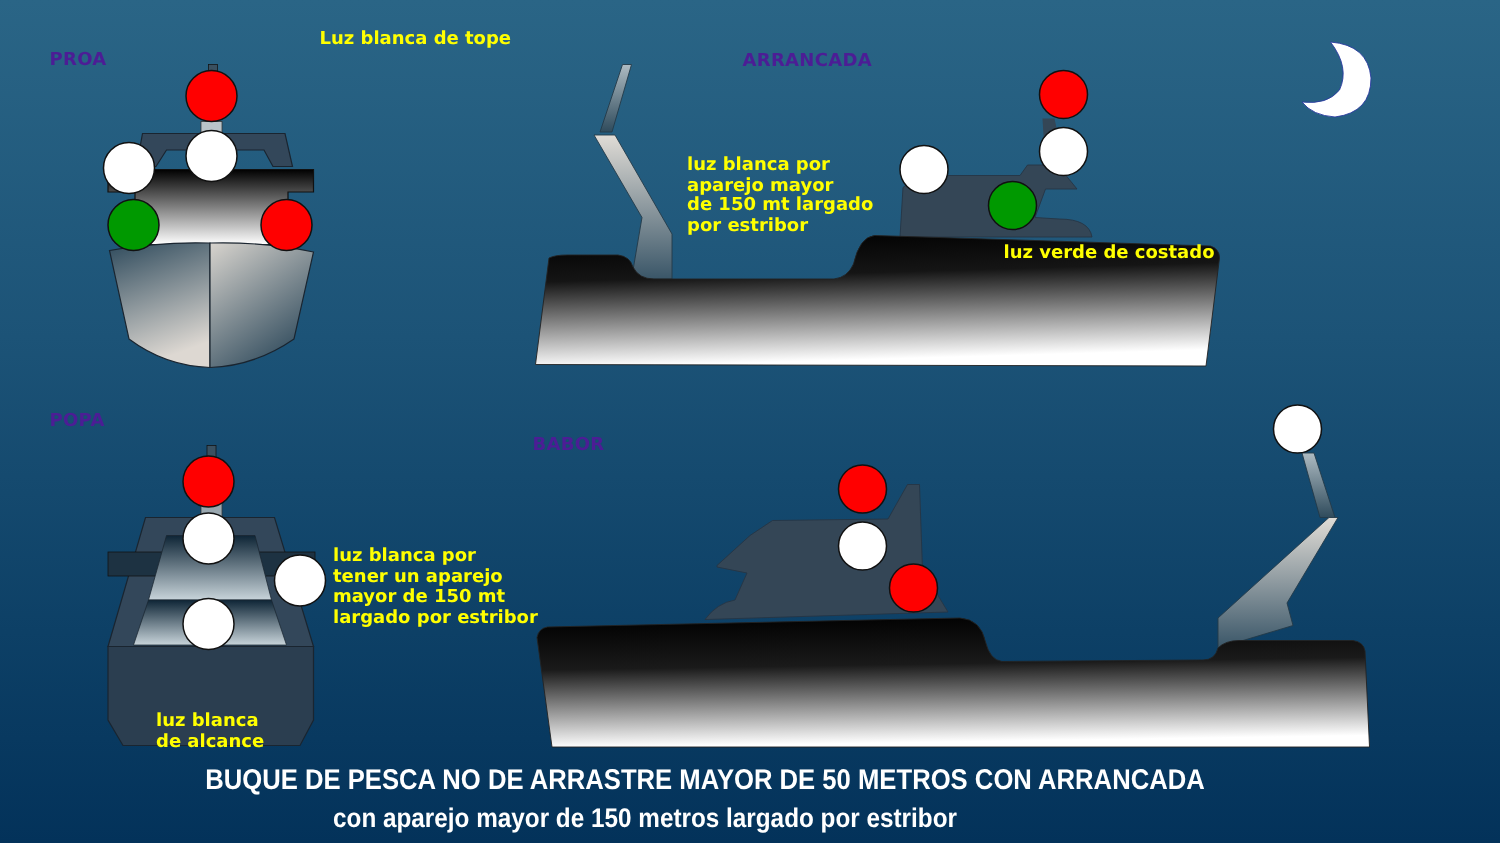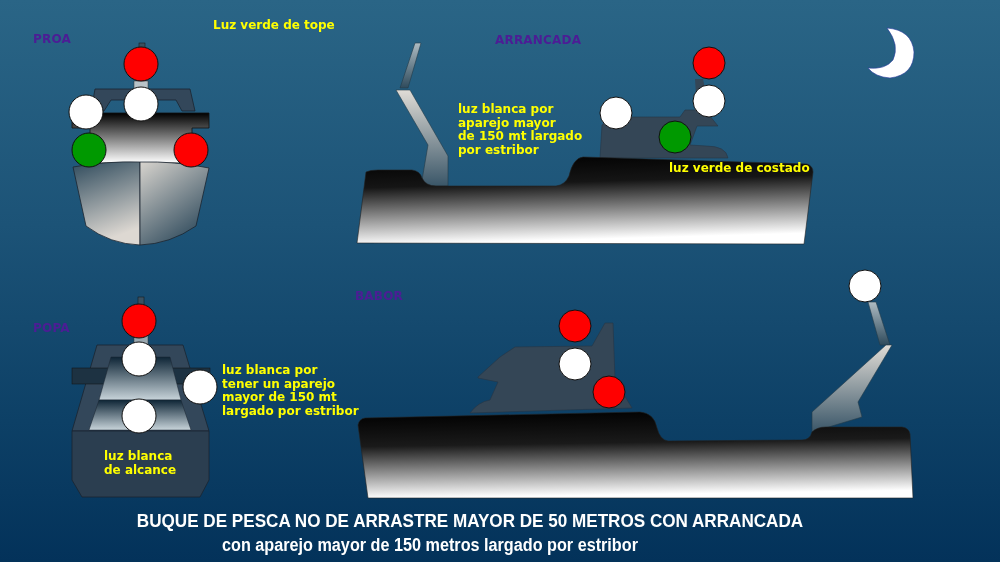--- a/index.html
+++ b/index.html
@@ -138,31 +138,31 @@
     <g>
       <circle cx="575" cy="326" r="16" fill="#ff0000" stroke="#111" stroke-width="1"></circle>
       <circle cx="575" cy="364" r="16" fill="#ffffff" stroke="#111" stroke-width="1"></circle>
       <circle cx="609" cy="392" r="16" fill="#ff0000" stroke="#111" stroke-width="1"></circle>
       <circle cx="865" cy="286" r="16" fill="#ffffff" stroke="#111" stroke-width="1"></circle>
     </g>
   </svg>
 
   <div class="lbl view-title" style="left:33px;top:32px;">PROA</div>
   <div class="lbl view-title" style="left:495px;top:33px;">ARRANCADA</div>
-  <div class="lbl view-title" style="left:33px;top:273px;margin-top:48px;">POPA</div>
+  <div class="lbl view-title" style="left:33px;top:273px;">POPA</div>
   <div class="lbl view-title" style="left:355px;top:289px;">BABOR</div>
 
-  <div class="lbl note" style="left:213px;top:19px;">Luz verde de tope</div>
+  <div class="lbl note" style="left:213px;top:19px;">Luz blanca de tope</div>
   <div class="lbl note" style="left:458px;top:103px;">luz blanca por
 aparejo mayor
 de 150 mt largado
 por estribor</div>
   <div class="lbl note" style="left:637px;top:162px;margin-left:32px;">luz verde de costado</div>
   <div class="lbl note" style="left:222px;top:364px;">luz blanca por
 tener un aparejo
 mayor de 150 mt
 largado por estribor</div>
-  <div class="lbl note" style="left:104px;top:450px;">luz blanca
+  <div class="lbl note" style="left:104px;top:474px;">luz blanca
 de alcance</div>
 
   <div class="foot1">BUQUE DE PESCA NO DE ARRASTRE MAYOR DE 50 METROS CON ARRANCADA</div>
   <div class="foot2">con aparejo mayor de 150 metros largado por estribor</div>
 </div>
 
 </body></html>

